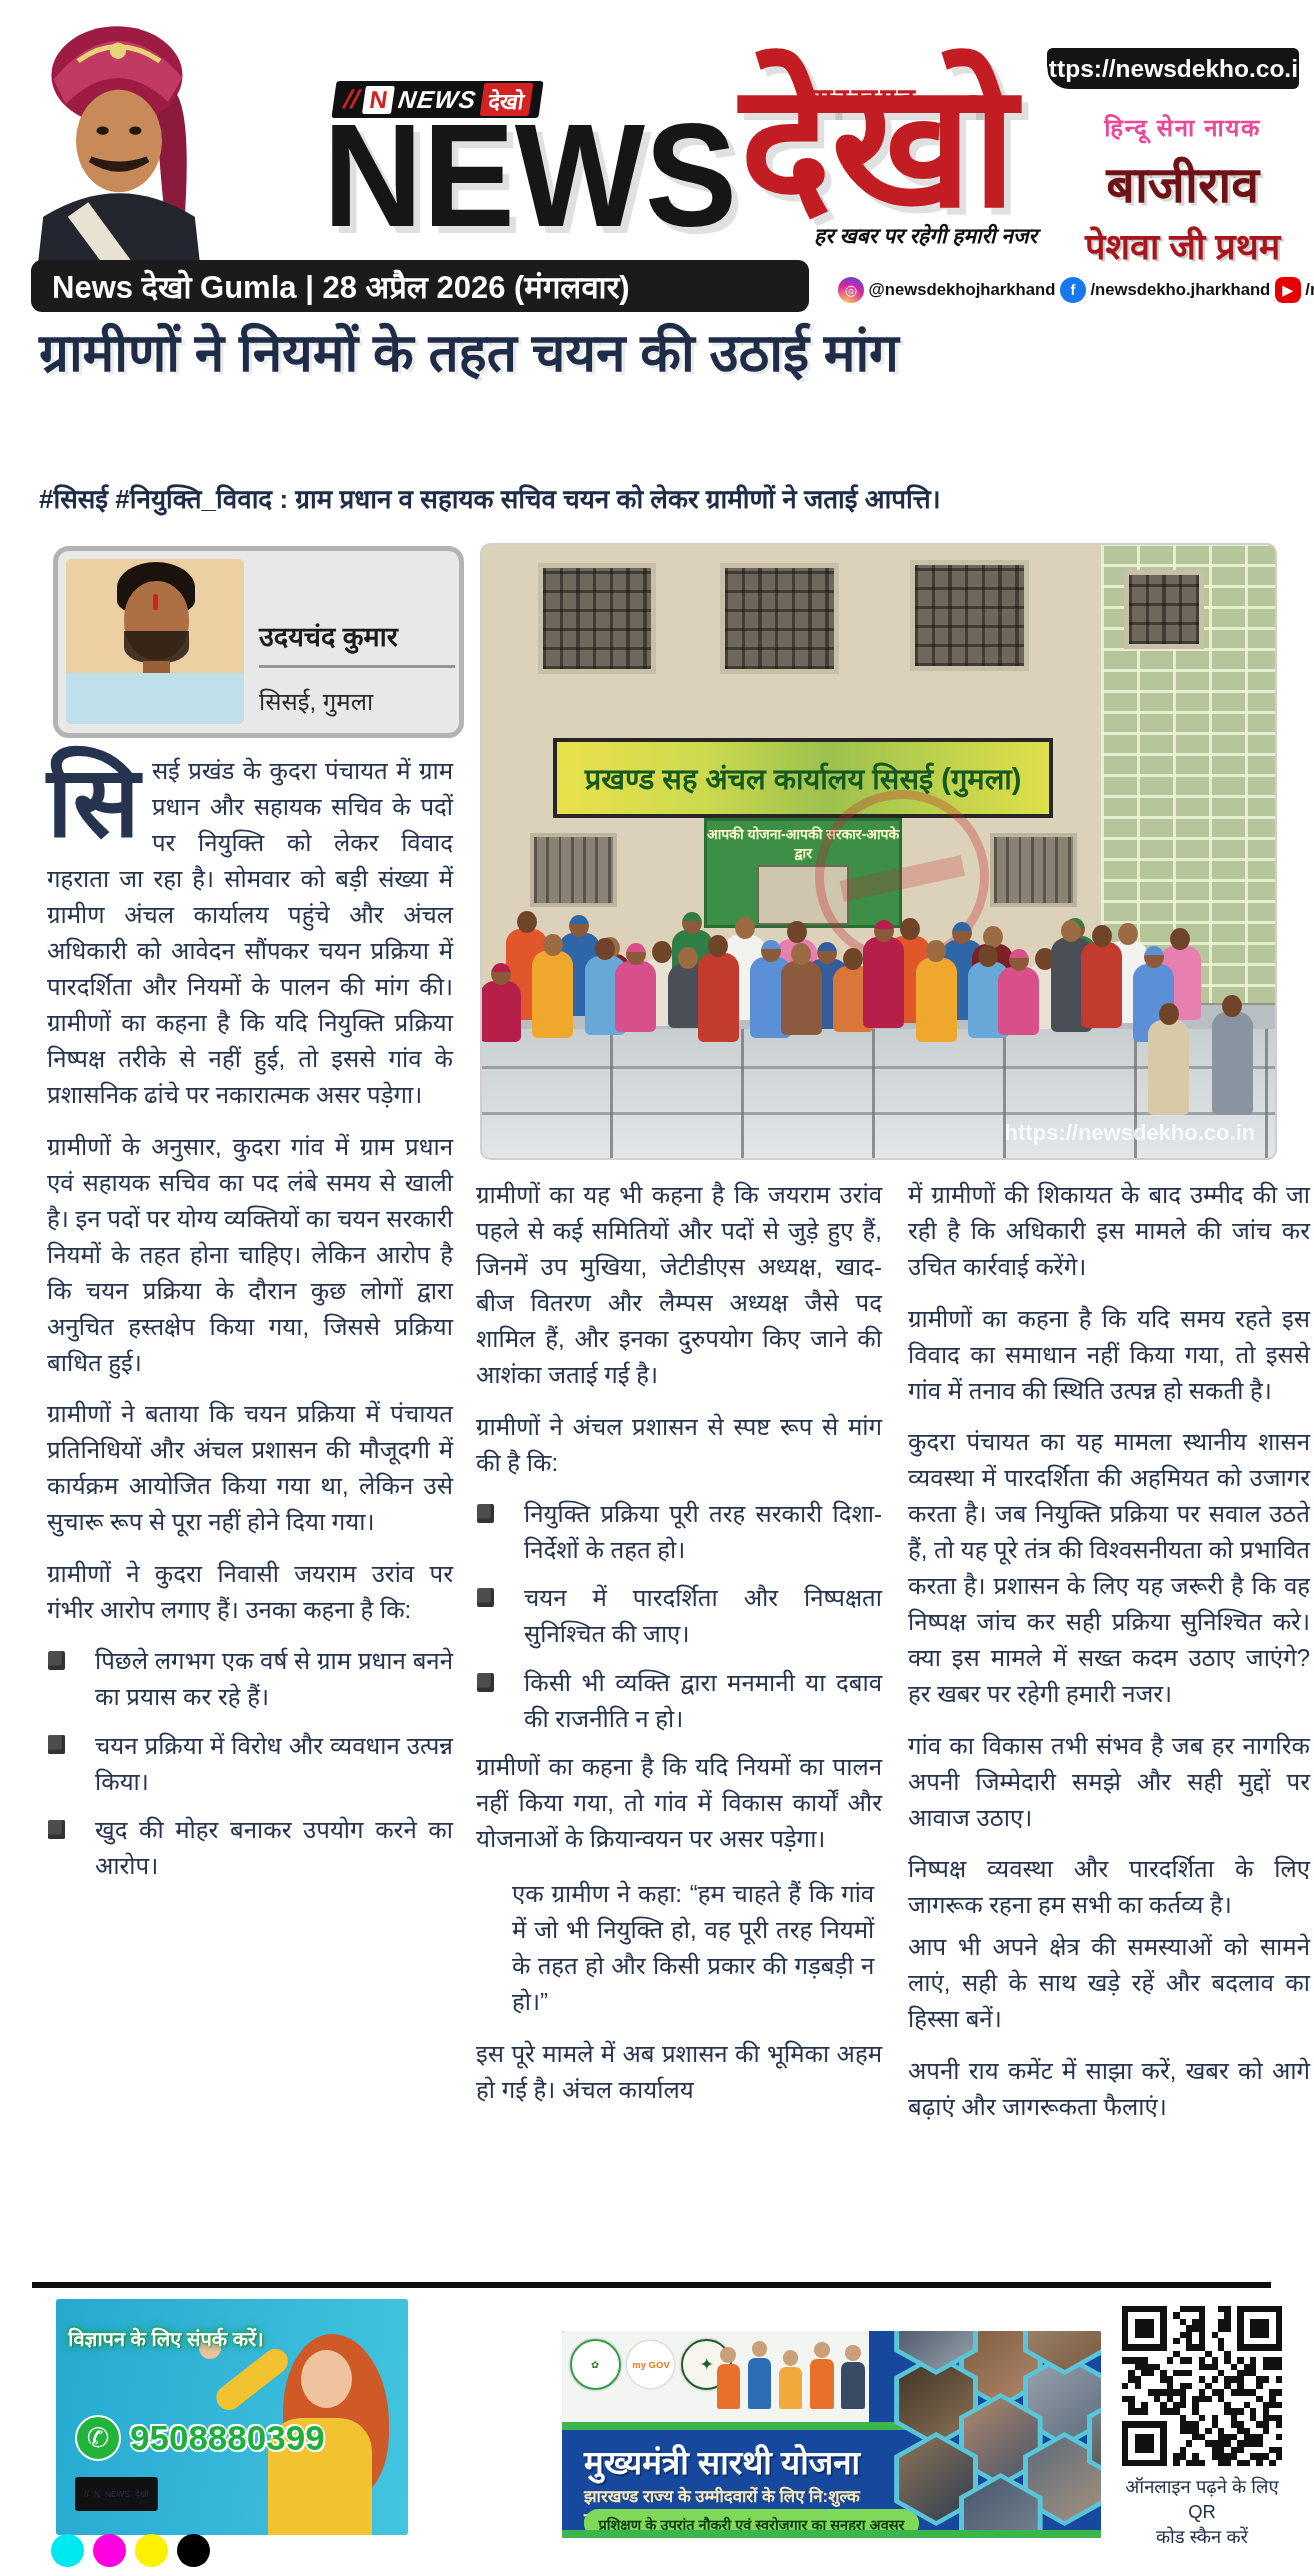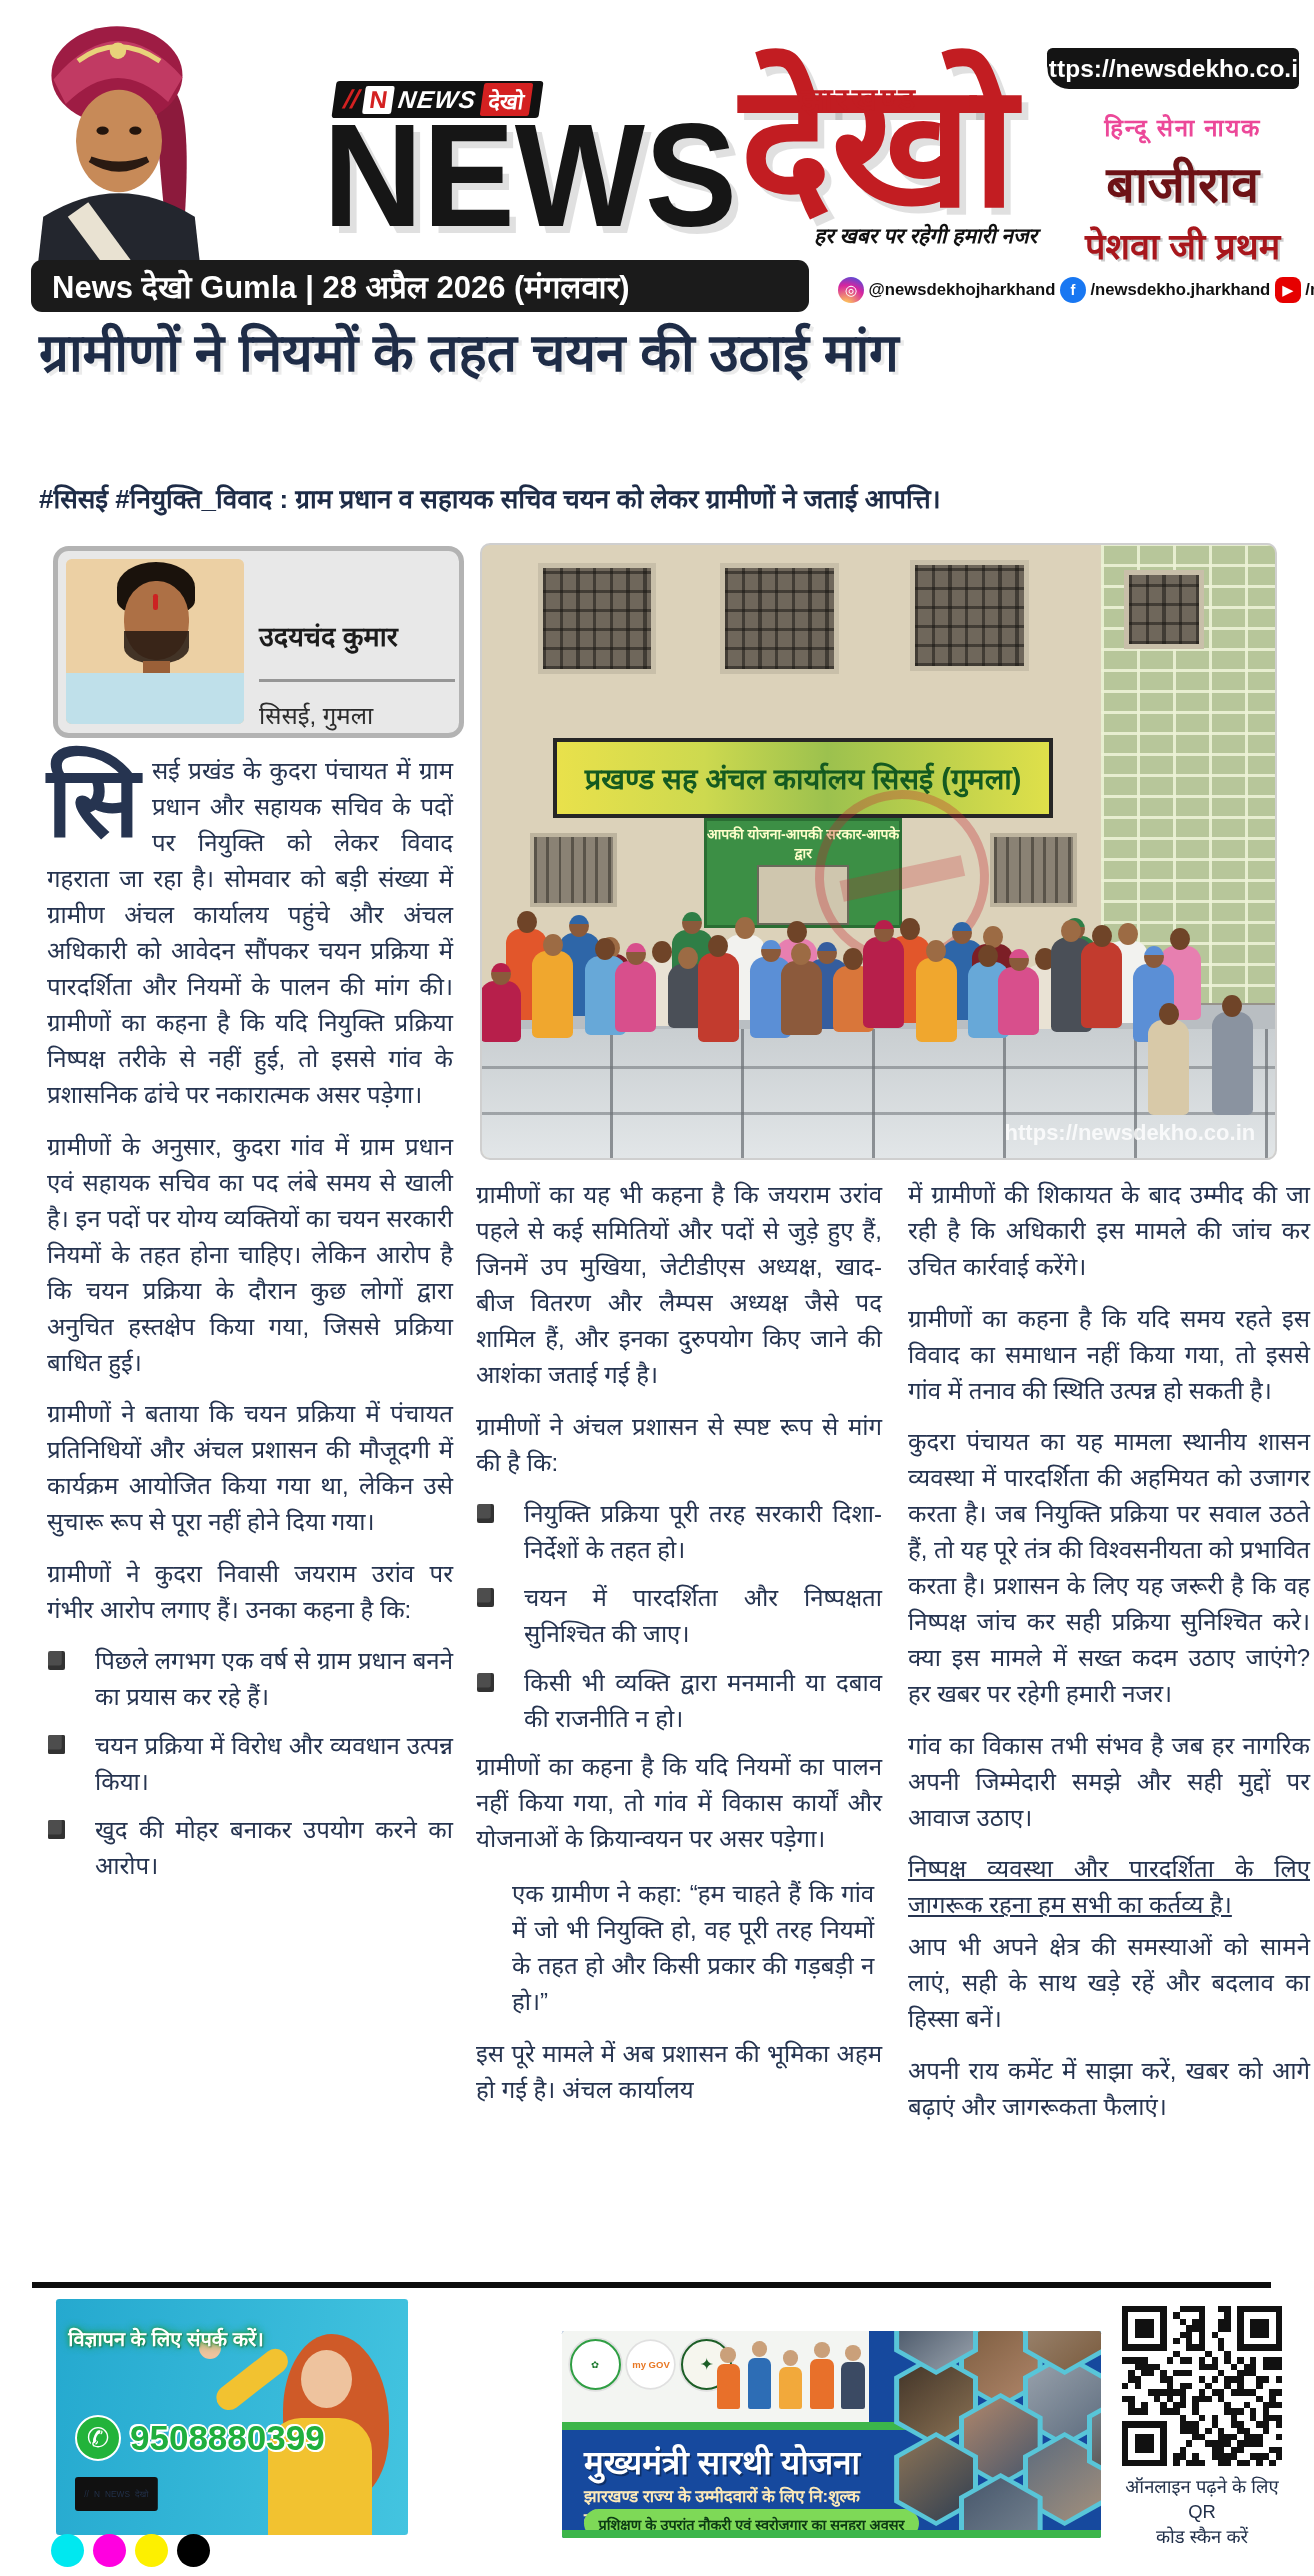--- a/index.html
+++ b/index.html
@@ -44,21 +44,21 @@
   .author{position:absolute;left:53px;top:546px;width:411px;height:192px;background:#e8e8e8;
     border:5.6px solid #b3b3b3;border-radius:15.6px;box-sizing:border-box;overflow:hidden;}
   .a-photo{position:absolute;left:7.8px;top:7.8px;width:178px;height:165px;background:#ecd0a4;border-radius:5.6px;overflow:hidden;}
   .a-hair{position:absolute;left:51px;top:3.3px;width:78px;height:51px;background:#18110b;background:#1a120c;border-radius:60% 60% 30% 30%;}
   .a-face{position:absolute;left:58px;top:22px;width:65px;height:79px;background:#ad7045;border-radius:48%;}
   .a-tika{position:absolute;left:87px;top:35px;width:5.6px;height:16.7px;background:#c22;border-radius:2.2px;}
   .a-beard{position:absolute;left:58px;top:72px;width:65px;height:33px;background:#241711;border-radius:0 0 50% 50%;opacity:.85;}
   .a-shirt{position:absolute;left:0;bottom:0;width:100%;height:51px;background:#bfe0ea;}
   .a-neck{position:absolute;left:77px;bottom:43px;width:27px;height:20px;background:#9a6038;}
   .a-info{position:absolute;left:201px;top:66px;width:195px;}
-  .a-name{font-size:27px;font-weight:bold;color:#1b1b1b;padding-bottom:25px;border-bottom:3.3px solid #969696;width:196px;}
+  .a-name{font-size:27px;font-weight:bold;color:#1b1b1b;padding-bottom:11px;border-bottom:3.3px solid #969696;width:196px;}
   .a-loc{font-size:24px;color:#2c2c2c;margin-top:15.6px;}
   
   .photo{position:absolute;left:480px;top:543px;width:793px;height:613px;border:2.2px solid #cfcfcf;border-radius:10px;
     overflow:hidden;background:#dcd2ba;}
   .brickwall{position:absolute;right:0;top:0;width:22%;height:79%;
     background-color:#b7c69a;
     background-image:repeating-linear-gradient(0deg,rgba(236,242,214,.9) 0 2.8px,transparent 2.8px 21px),
                      repeating-linear-gradient(90deg,rgba(236,242,214,.9) 0 2.8px,transparent 2.8px 36px);}
   .winA{position:absolute;width:15%;height:18%;background:#6f675b;border:5.6px solid #c8bfa9;box-sizing:border-box;
     background-image:repeating-linear-gradient(90deg,rgba(20,18,15,.5) 0 3.3px,transparent 3.3px 16.7px),
@@ -395,21 +395,21 @@
     <p>ग्रामीणों का कहना है कि यदि नियमों का पालन नहीं किया गया, तो गांव में विकास कार्यों और योजनाओं के क्रियान्वयन पर असर पड़ेगा।</p>
     <p class="quote">एक ग्रामीण ने कहा: “हम चाहते हैं कि गांव में जो भी नियुक्ति हो, वह पूरी तरह नियमों के तहत हो और किसी प्रकार की गड़बड़ी न हो।”</p>
     <p>इस पूरे मामले में अब प्रशासन की भूमिका अहम हो गई है। अंचल कार्यालय</p>
   </div>
 
   <div class="col" style="left:908px;top:1177px;width:402px;">
     <p>में ग्रामीणों की शिकायत के बाद उम्मीद की जा रही है कि अधिकारी इस मामले की जांच कर उचित कार्रवाई करेंगे।</p>
     <p>ग्रामीणों का कहना है कि यदि समय रहते इस विवाद का समाधान नहीं किया गया, तो इससे गांव में तनाव की स्थिति उत्पन्न हो सकती है।</p>
     <p>कुदरा पंचायत का यह मामला स्थानीय शासन व्यवस्था में पारदर्शिता की अहमियत को उजागर करता है। जब नियुक्ति प्रक्रिया पर सवाल उठते हैं, तो यह पूरे तंत्र की विश्वसनीयता को प्रभावित करता है। प्रशासन के लिए यह जरूरी है कि वह निष्पक्ष जांच कर सही प्रक्रिया सुनिश्चित करे। क्या इस मामले में सख्त कदम उठाए जाएंगे? हर खबर पर रहेगी हमारी नजर।</p>
     <p>गांव का विकास तभी संभव है जब हर नागरिक अपनी जिम्मेदारी समझे और सही मुद्दों पर आवाज उठाए।</p>
-    <p style="margin-bottom:5.6px;text-decoration:underline;">निष्पक्ष व्यवस्था और पारदर्शिता के लिए जागरूक रहना हम सभी का कर्तव्य है।</p>
+    <p style="margin-bottom:5.6px;">निष्पक्ष व्यवस्था और पारदर्शिता के लिए जागरूक रहना हम सभी का कर्तव्य है।</p>
     <p>आप भी अपने क्षेत्र की समस्याओं को सामने लाएं, सही के साथ खड़े रहें और बदलाव का हिस्सा बनें।</p>
     <p>अपनी राय कमेंट में साझा करें, खबर को आगे बढ़ाएं और जागरूकता फैलाएं।</p>
   </div>
 
   <div class="divider"></div>
 
   <div class="ad">
     <div class="woman">
       <div class="w-hair"></div>
       <div class="w-face"></div>

